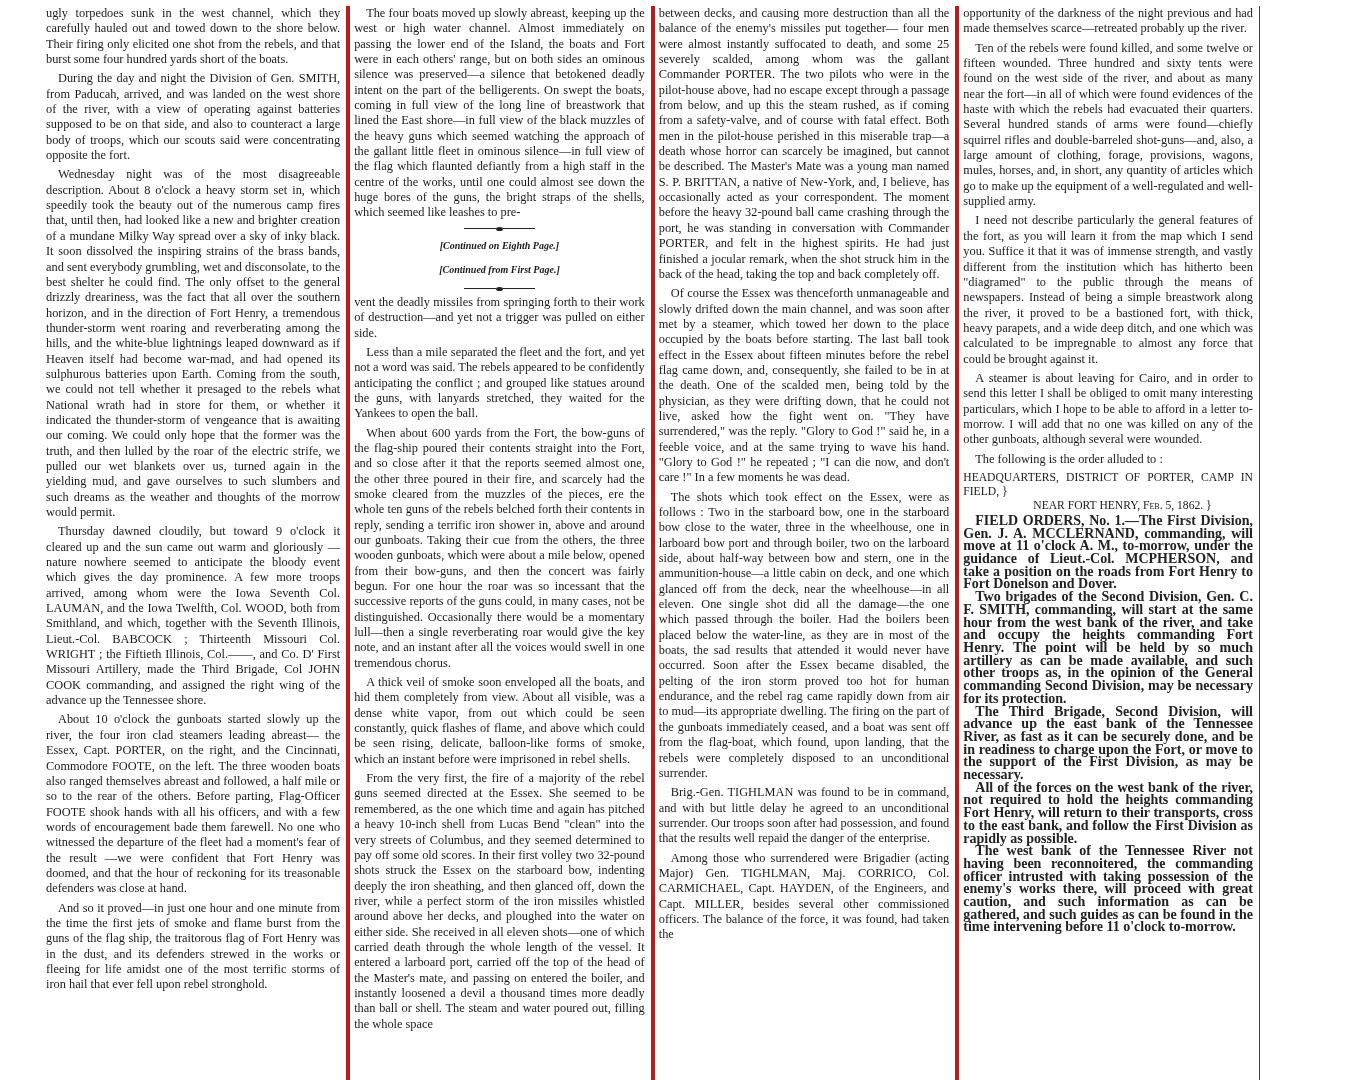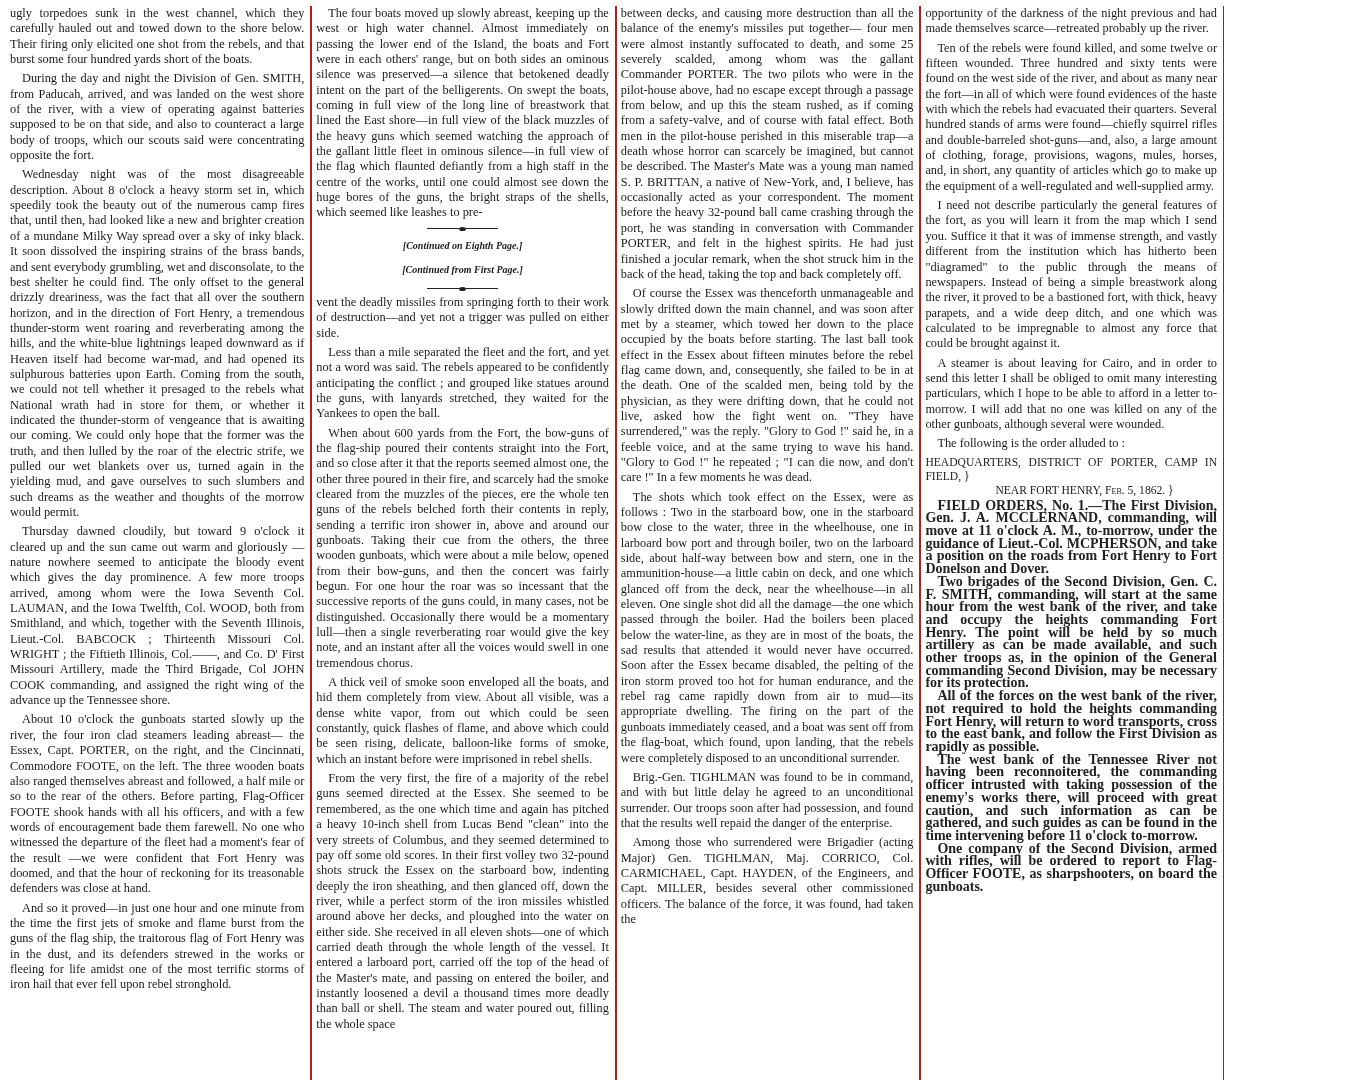--- a/index.html
+++ b/index.html
@@ -3,28 +3,28 @@
 <meta charset="utf-8">
 <style>
   html, body { margin: 0; padding: 0; background: #ffffff; }
   body {
     width: 1367px; height: 1080px; overflow: hidden;
     font-family: "Liberation Serif", "DejaVu Serif", serif;
     color: #1a1a1a;
   }
   .page {
     position: relative; width: 1228px; height: 1080px;
-    display: flex; box-sizing: border-box; padding: 6px 4px 0 6px;
+    display: flex; box-sizing: border-box; padding: 6px 4px 0 6px; margin-left: 36px;
   }
   .col {
     box-sizing: border-box; width: 340px; padding: 0 6px 0 4px;
     font-size: 12.35px; line-height: 15.35px; text-align: justify;
     hyphens: manual; overflow: hidden; height: 1074px;
   }
-  .col + .col { border-left: 2px solid #b91c1c; }
+  .col + .col { border-left: 4px solid #b91c1c; }
   .col:last-child { border-right: 1px solid #444; }
   .col p { margin: 0 0 4px 0; text-indent: 12px; }
   .col p.noindent { text-indent: 0; }
   .col p.tight { margin-bottom: 0; }
   .divider {
     display: flex; justify-content: center; align-items: center;
     margin: 6px 0 4px 0;
   }
   .divider .rule { width: 32px; height: 1px; background: #222; }
   .divider .dot { width: 7px; height: 4px; background: #222; border-radius: 50%; }
@@ -88,19 +88,19 @@
     <p>I need not describe particularly the general features of the fort, as you will learn it from the map which I send you. Suffice it that it was of immense strength, and vastly different from the institution which has hitherto been "diagramed" to the public through the means of newspapers. Instead of being a simple breastwork along the river, it proved to be a bastioned fort, with thick, heavy parapets, and a wide deep ditch, and one which was calculated to be impregnable to almost any force that could be brought against it.</p>
     <p>A steamer is about leaving for Cairo, and in order to send this letter I shall be obliged to omit many interesting particulars, which I hope to be able to afford in a letter to-morrow. I will add that no one was killed on any of the other gunboats, although several were wounded.</p>
     <p class="tight">The following is the order alluded to :</p>
     <div class="order-head">
       <span>HEADQUARTERS, DISTRICT OF PORTER, CAMP IN FIELD, }</span>
       <span class="l2">NEAR FORT HENRY, Feb. 5, 1862. }</span>
     </div>
     <div class="order">
       <p>FIELD ORDERS, No. 1.—The First Division, Gen. J. A. MCCLERNAND, commanding, will move at 11 o'clock A. M., to-morrow, under the guidance of Lieut.-Col. MCPHERSON, and take a position on the roads from Fort Henry to Fort Donelson and Dover.</p>
       <p>Two brigades of the Second Division, Gen. C. F. SMITH, commanding, will start at the same hour from the west bank of the river, and take and occupy the heights commanding Fort Henry. The point will be held by so much artillery as can be made available, and such other troops as, in the opinion of the General commanding Second Division, may be necessary for its protection.</p>
-      <p>All of the forces on the west bank of the river, not required to hold the heights commanding Fort Henry, will return to word transports, cross to the east bank, and follow the First Division as rapidly as possible.</p>
+      <p>The Third Brigade, Second Division, will advance up the east bank of the Tennessee River, as fast as it can be securely done, and be in readiness to charge upon the Fort, or move to the support of the First Division, as may be necessary.</p>
+      <p>All of the forces on the west bank of the river, not required to hold the heights commanding Fort Henry, will return to their transports, cross to the east bank, and follow the First Division as rapidly as possible.</p>
       <p>The west bank of the Tennessee River not having been reconnoitered, the commanding officer intrusted with taking possession of the enemy's works there, will proceed with great caution, and such information as can be gathered, and such guides as can be found in the time intervening before 11 o'clock to-morrow.</p>
-      <p>One company of the Second Division, armed with rifles, will be ordered to report to Flag-Officer FOOTE, as sharpshooters, on board the gunboats.</p>
     </div>
   </div>
 
 </div>
 
 </body></html>

